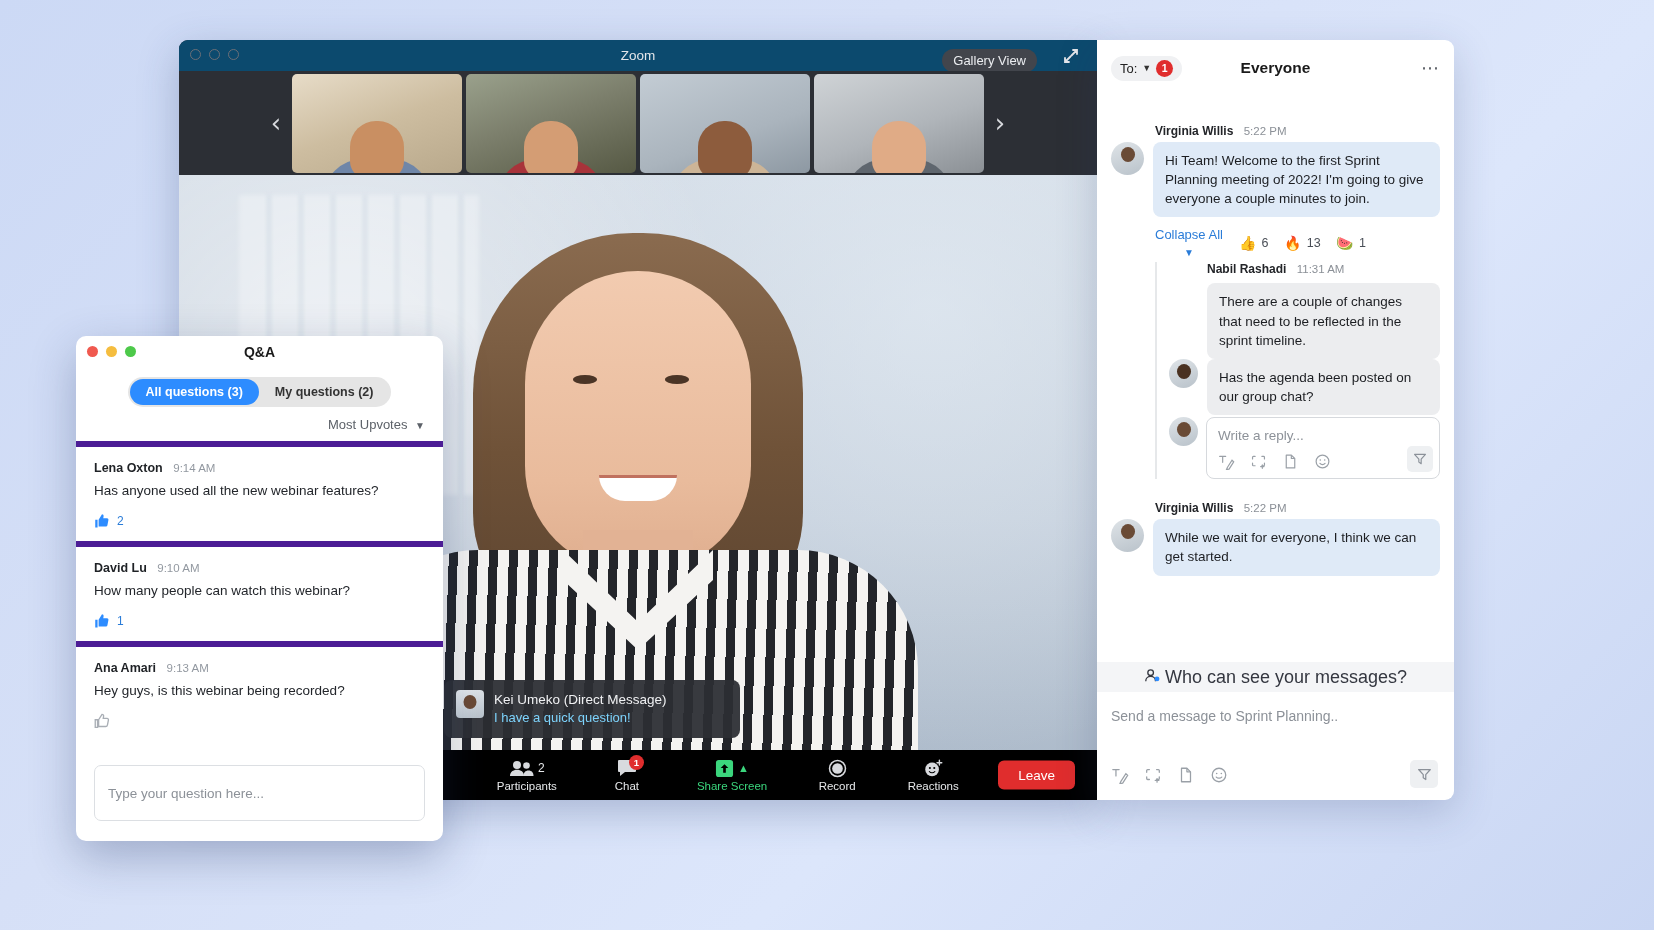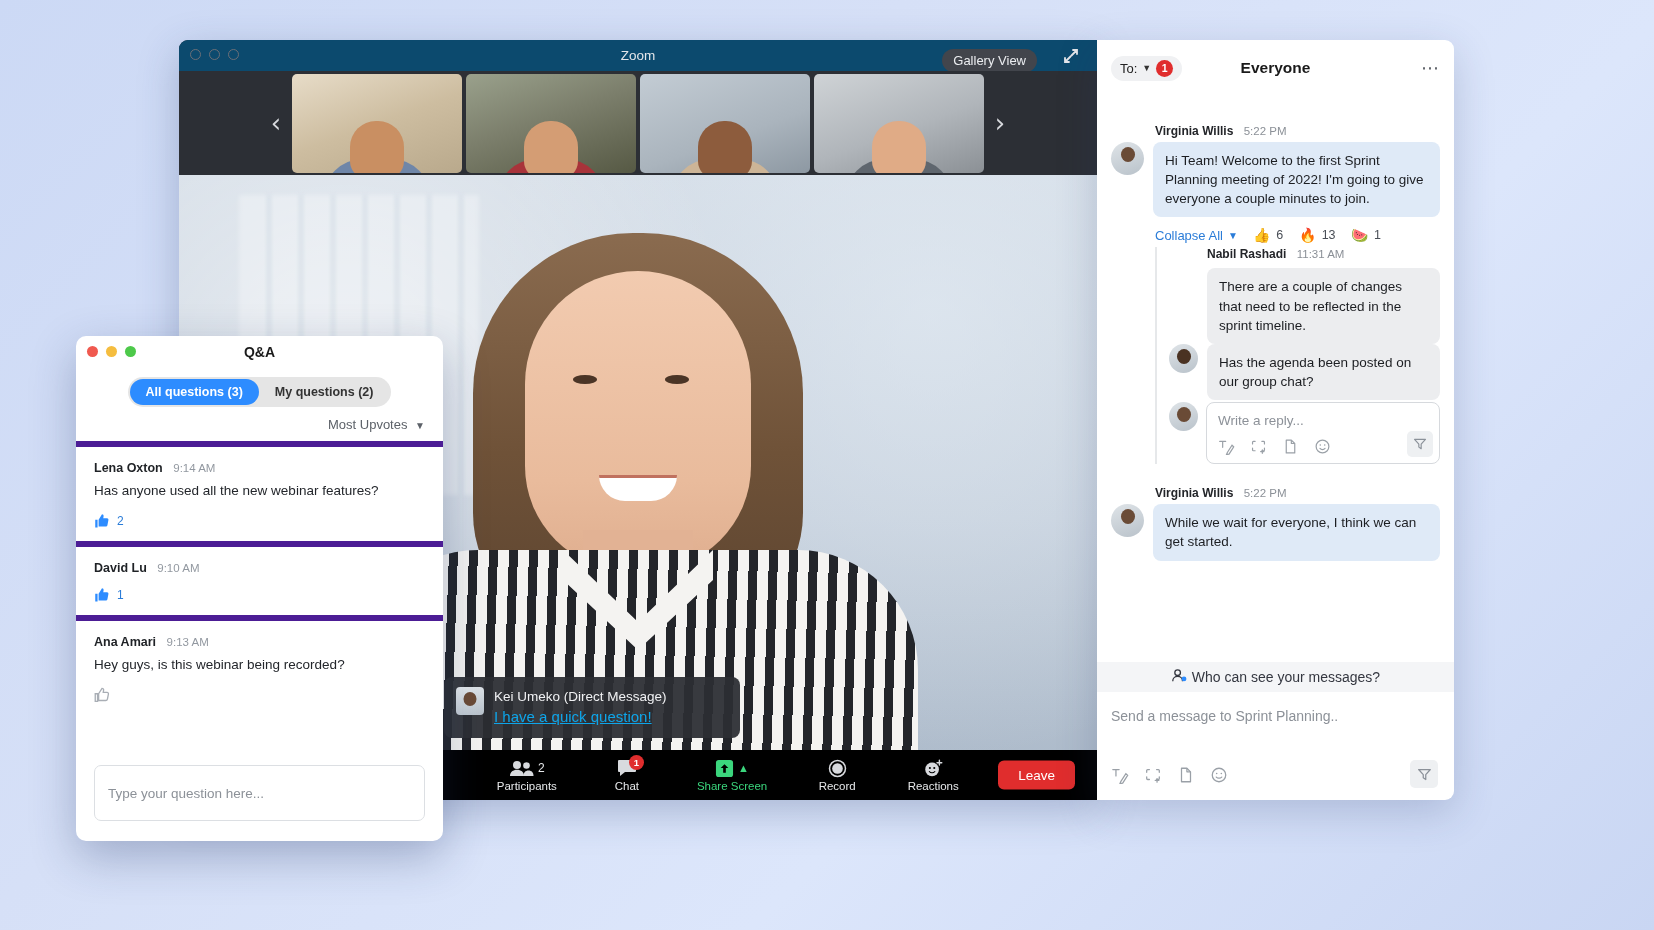--- a/index.html
+++ b/index.html
@@ -162,21 +162,21 @@
     background: linear-gradient(160deg,#e8ecef,#b8c2cb);
     position: relative; overflow: hidden;
   }
   #dm-toast .av::after {
     content: ""; position: absolute; left: 50%; top: 5px;
     transform: translateX(-50%);
     width: 13px; height: 14px; border-radius: 50%; background: #6b4a35;
   }
   #dm-toast .txt { color: #f0f1f3; font-size: 13.5px; line-height: 1.45; }
   #dm-toast .txt .who { display: block; }
-  #dm-toast .txt .msg { display: block; font-size: 15px; color: #0ea5e9; text-decoration: underline; }
+  #dm-toast .txt .msg { display: block; font-size: 13px; color: #7dd3fc; }
 
   
   #toolbar {
     position: absolute; left: 0; bottom: 0; right: 0;
     height: 50px; background: #000;
     display: flex; align-items: center; justify-content: center; gap: 44px;
     padding-left: 180px;
   }
   .tb-item {
     position: relative; cursor: pointer;
@@ -257,21 +257,21 @@
     border-radius: 8px; padding: 9px 12px;
     font-size: 13.5px; line-height: 1.42; color: #1c1e22;
   }
   .bubble.blue { background: #dfeaf7; }
   .bubble.grey { background: #ecedef; }
 
   #reaction-row {
     display: flex; align-items: center; gap: 16px;
     margin: 10px 0 4px 44px; font-size: 13px;
   }
-  #collapse-all { color: #2a7cd8; cursor: pointer; display: flex; align-items: center; gap: 5px; }
+  #collapse-all { color: #2a7cd8; cursor: pointer; display: flex; align-items: center; gap: 5px; flex-direction: column; }
   #collapse-all .cv { font-size: 10px; }
   .reaction { display: flex; align-items: center; gap: 5px; cursor: pointer; }
   .reaction .em { font-size: 14px; font-family: "DejaVu Sans", sans-serif; }
   .reaction .ct { color: #4a4f57; font-size: 12.5px; }
 
   #thread {
     margin-left: 44px; padding-left: 12px;
     border-left: 2px solid #e6e8ea;
   }
   #thread .msg-meta { margin-left: 38px; }
@@ -286,21 +286,21 @@
   .send-fab {
     position: absolute; right: 6px; bottom: 6px;
     width: 26px; height: 26px; border-radius: 5px;
     background: #eef0f2; display: flex; align-items: center; justify-content: center;
     cursor: pointer; color: #8b9199;
   }
 
   #who-bar {
     flex: none; background: #f4f5f7;
     display: flex; align-items: center; justify-content: center; gap: 4px;
-    height: 30px; font-size: 14px; color: #343740; cursor: pointer;
+    height: 30px; font-size: 18px; color: #343740; cursor: pointer;
   }
   #chat-compose { flex: none; height: 108px; position: relative; padding: 16px 14px; }
   #compose-placeholder { color: #8c9198; font-size: 14px; }
   #compose-icons {
     position: absolute; left: 14px; bottom: 16px;
     display: flex; gap: 15px; color: #9aa0a7;
   }
   #compose-icons svg { width: 18px; height: 18px; cursor: pointer; }
   #compose-send {
     position: absolute; right: 16px; bottom: 12px;
@@ -656,20 +656,21 @@
           </svg>
         <span class="ct">2</span>
       </div>
     </div>
 
     <div class="qa-item">
       <div class="qa-head">
         <span class="nm">David Lu</span>
         <span class="tm">9:10 AM</span>
       </div>
+      <div class="qa-text">How many people can watch this webinar?</div>
       <div class="qa-vote voted">
         <svg viewBox="0 0 18 18">
             <path d="M5.2 7.6L9 1.5c1.2 0 2 .9 1.8 2.1L10.4 6h4.3c1 0 1.7.9 1.5 1.9l-1.1 5.8c-.2.9-1 1.5-1.9 1.5H5.2zM1.4 7.6h2.6v8.6H1.4z"></path>
           </svg>
         <span class="ct">1</span>
       </div>
     </div>
 
     <div class="qa-item">
       <div class="qa-head">

